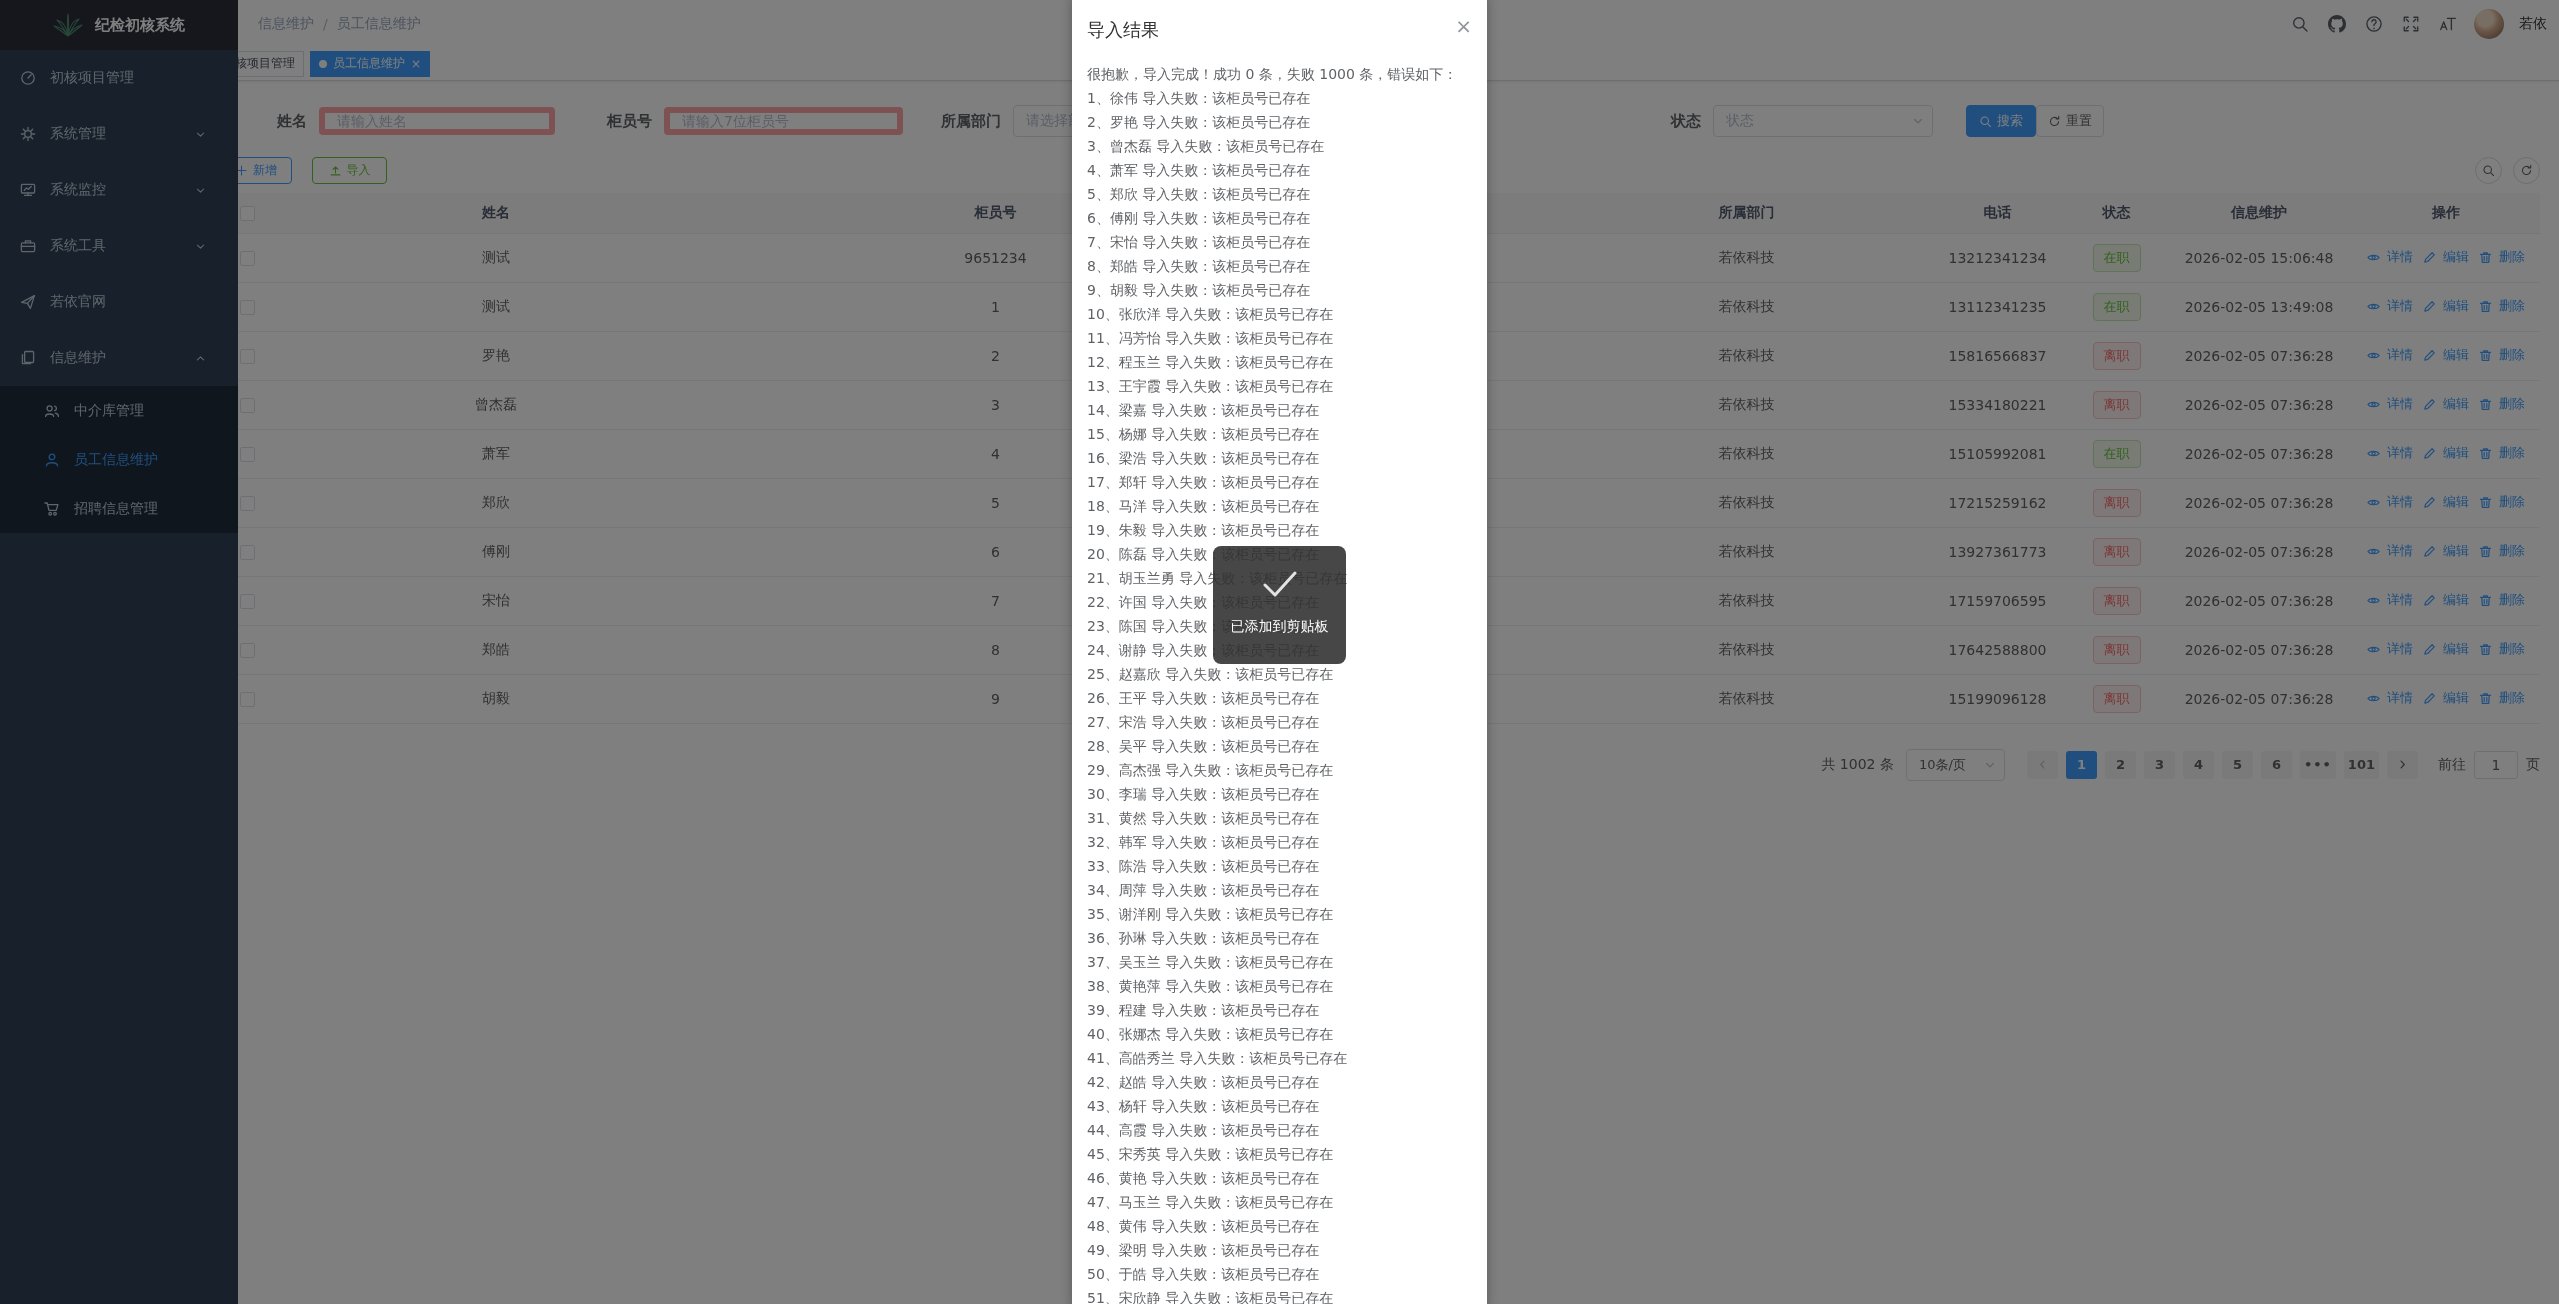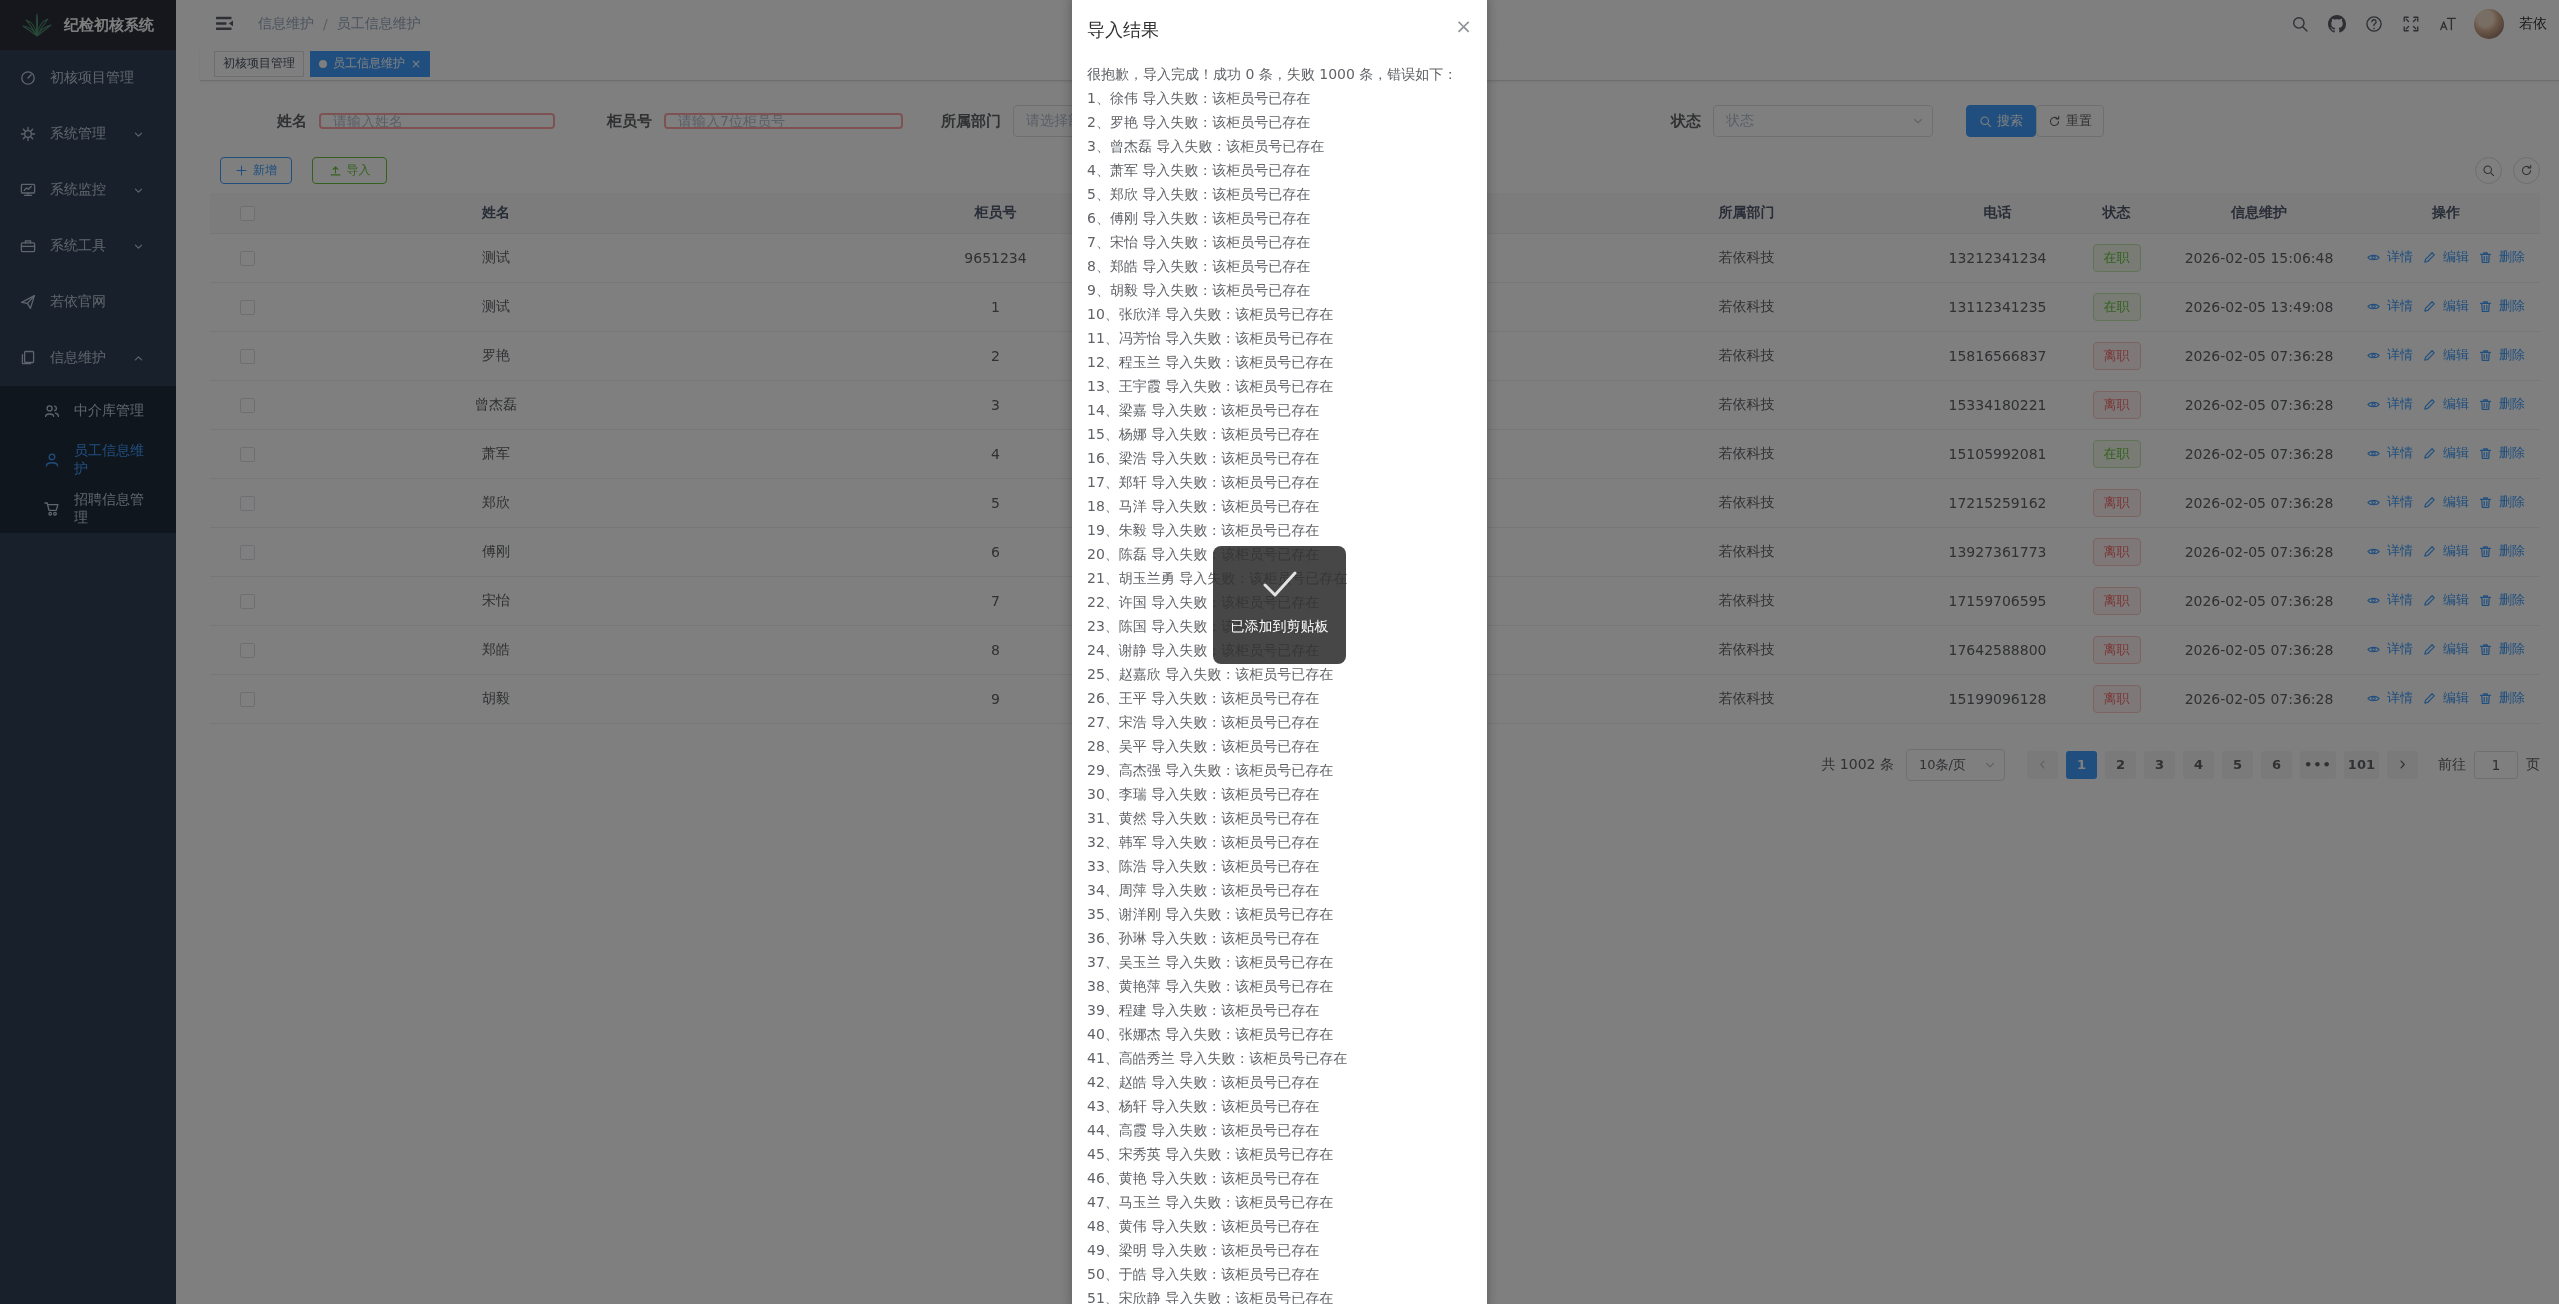--- a/index.html
+++ b/index.html
@@ -4,21 +4,21 @@
 <style>
   * { box-sizing: border-box; margin: 0; padding: 0; }
   html,body { width:2559px; height:1304px; overflow:hidden; background:#fff;
     font-family:"DejaVu Sans","Liberation Sans",sans-serif; }
   body { position:relative; }
   svg { display:block; }
   .ic svg { fill:none; stroke:currentColor; stroke-width:1.3; stroke-linecap:round; stroke-linejoin:round; }
   .ic.fill svg { fill:currentColor; stroke:none; }
 
   
-  .sidebar { position:absolute; left:0; top:0; width:176px; height:1304px; background:#304156; z-index:1; }
+  .sidebar { position:absolute; left:0; top:0; width:238px; height:1304px; background:#304156; z-index:1; }
   .logo { height:50px; background:#2b2f3a; display:flex; align-items:center; justify-content:center; gap:12px; }
   .logo .ic { color:#4d8f6f; } .logo .ic svg { width:30px; height:26px; stroke-width:1.1; }
   .logo-title { color:#fff; font-weight:bold; font-size:15px; }
   .menu-item { height:56px; display:flex; align-items:center; padding:0 20px; color:#bfcbd9; font-size:14px; cursor:pointer; position:relative; }
   .menu-item .ic { color:#bfcbd9; margin-right:14px; } .menu-item .ic svg { width:16px; height:16px; }
   .menu-item .chev { position:absolute; right:18px; color:#bfcbd9; } .menu-item .chev svg { width:11px; height:11px; stroke-width:1.6; }
   .submenu { background:#1f2d3d; }
   .submenu .menu-item { height:49px; padding-left:44px; }
   .submenu .menu-item.active { color:#409EFF; } .submenu .menu-item.active .ic { color:#409EFF; }
 
@@ -36,21 +36,21 @@
 
   .tags-bar { height:34px; border-bottom:1px solid #d8dce5; box-shadow:0 1px 3px rgba(0,0,0,.08); display:flex; align-items:center; padding:0 14px; gap:6px; background:#fff; }
   .tag { height:26px; display:flex; align-items:center; padding:0 8px; border:1px solid #d8dce5; background:#fff; color:#495060; font-size:12px; cursor:pointer; }
   .tag.active { background:#409EFF; border-color:#409EFF; color:#fff; }
   .tag .dot { width:8px; height:8px; border-radius:50%; background:#fff; margin-right:6px; }
   .tag .tclose { margin-left:6px; font-size:12px; line-height:1; }
 
   
   .filter-form { margin:24px 0 0 77px; display:flex; align-items:center; height:32px; }
   .f-label { font-size:15px; font-weight:700; color:#606266; margin-right:12px; white-space:nowrap; }
-  .f-input { height:16px; border:2px solid #fca5a5; border-radius:4px; padding:0 12px; font-size:14px; color:#606266; background:#fff;
+  .f-input { height:28px; border:6px solid #fca5a5; border-radius:4px; padding:0 12px; font-size:14px; color:#606266; background:#fff;
     font-family:"DejaVu Sans","Liberation Sans",sans-serif; }
   .f-input::placeholder { color:#b4bccc; }
   .sel { position:relative; display:flex; align-items:center; height:32px; border:1px solid #dcdfe6; border-radius:4px; background:#fff; padding:0 28px 0 12px; cursor:pointer; }
   .sel .ph { font-size:14px; color:#b4bccc; }
   .sel .caret { position:absolute; right:8px; color:#c0c4cc; } .sel .caret svg { width:12px; height:12px; stroke-width:1.6; }
   .btn { display:inline-flex; align-items:center; justify-content:center; gap:5px; border-radius:4px; cursor:pointer; border:1px solid transparent; white-space:nowrap; }
   .btn svg { width:13px; height:13px; }
   .btn-search { width:70px; height:32px; background:#409EFF; border-color:#409EFF; color:#fff; font-size:13px; margin-left:33px; }
   .btn-reset  { width:68px; height:32px; background:#fff; border-color:#dcdfe6; color:#606266; font-size:13px; }
 

